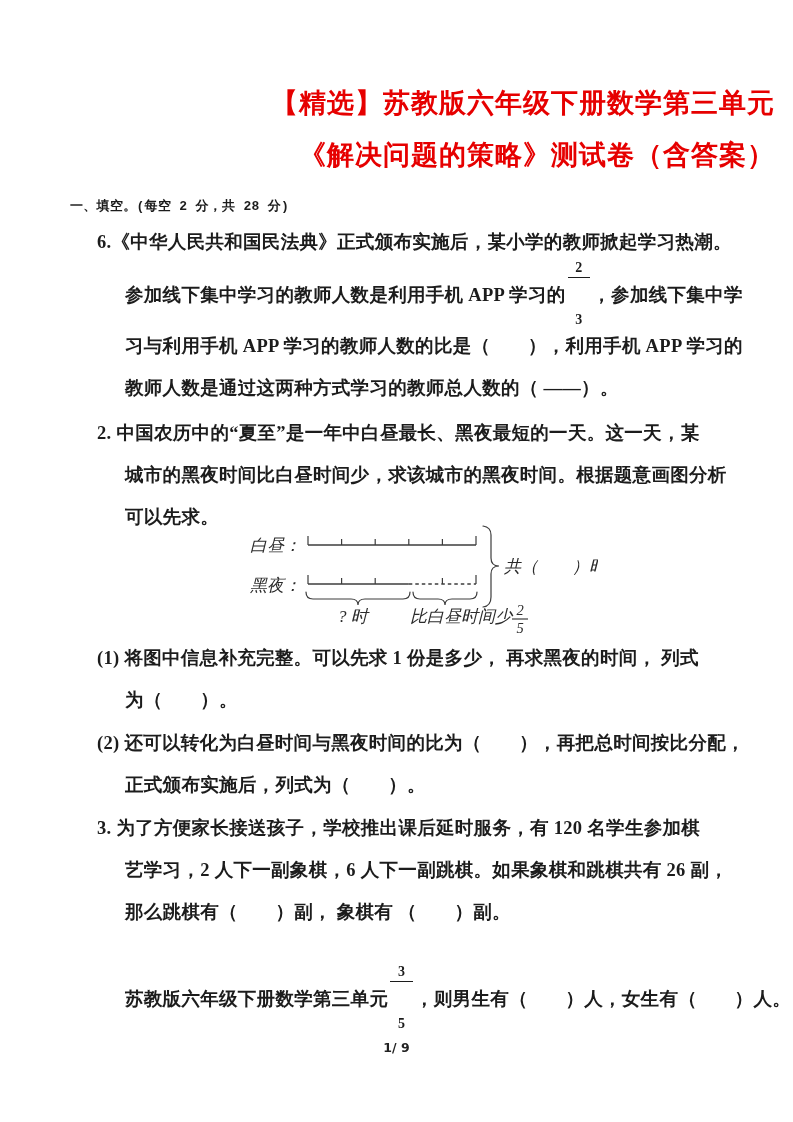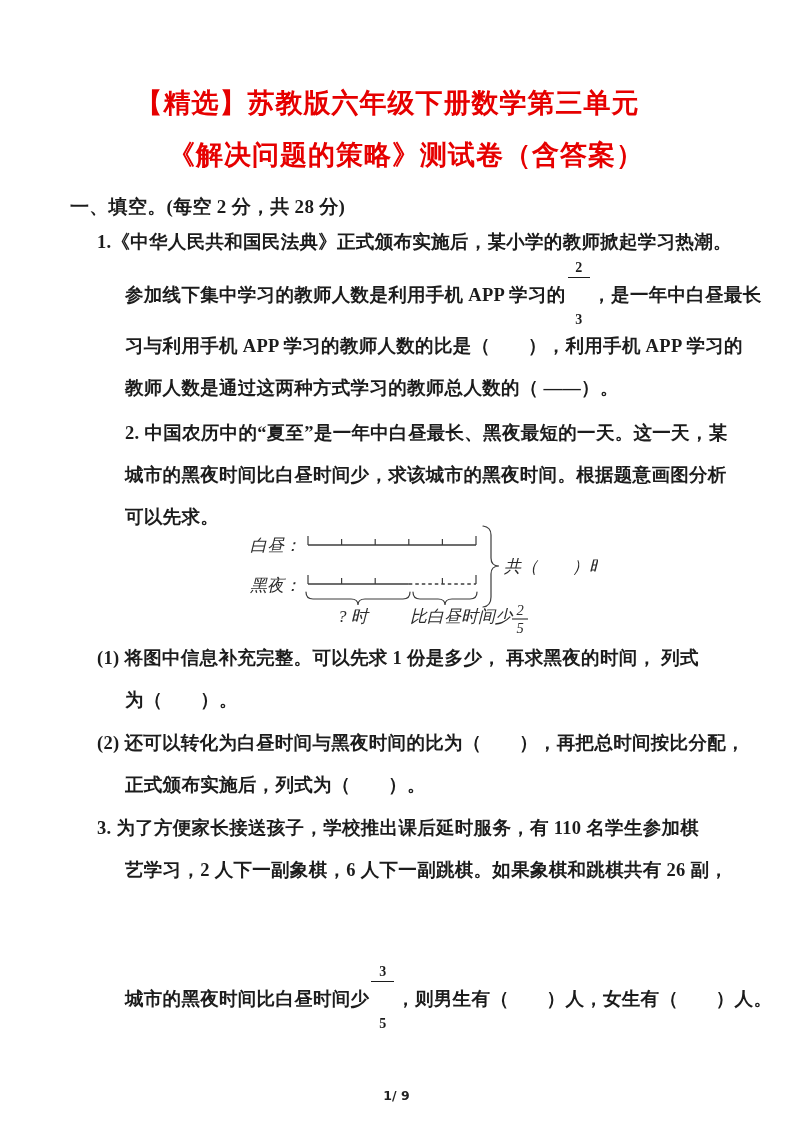--- a/index.html
+++ b/index.html
@@ -1,42 +1,42 @@
 <!DOCTYPE html>
 <html><head>
 <meta charset="utf-8">
 <style>
   html,body {margin:0; padding:0; background:#ffffff;}
   #page {
     position:relative; width:793px; height:1122px; background:#ffffff;
     overflow:hidden; font-family:"Liberation Serif", serif; color:#1c1c1c;
   }
   .title {
-    position:absolute; left:0; right:18px; text-align:center;
+    position:absolute; left:0; right:18px; text-align:right;
     font-size:27px; font-weight:700; color:#e60000; letter-spacing:1px;
     line-height:34px; white-space:pre;
   }
   .line {
     position:absolute; white-space:pre; font-size:18.5px; font-weight:600;
     line-height:26px; letter-spacing:0.3px;
   }
-  .section-heading { font-size:19px; font-weight:700; }
+  .section-heading { font-size:13px; font-weight:700;font-family:Liberation Mono, monospace; }
   .fracline {
     position:absolute; display:flex; align-items:center; height:48px;
     white-space:pre; font-size:18.5px; font-weight:600; letter-spacing:0.3px;
   }
   .frac {
     display:inline-block; text-align:center; font-size:14px; line-height:1.15;
     font-weight:700; margin:0 2px; vertical-align:middle;
   }
   .frac .num {display:block; padding:0 4px 1px; border-bottom:1.5px solid #1c1c1c;}
   .frac .den {display:block; padding:1px 4px 0;}
   .footer {
     position:absolute; left:0; right:0; text-align:center; font-size:12.5px;
-    font-family:"DejaVu Sans", sans-serif; font-weight:700; color:#222;margin-top:48px;
+    font-family:"DejaVu Sans", sans-serif; font-weight:700; color:#222;
   }
   
   #diagram {position:absolute; left:238px; top:518px;}
   .bar {stroke:#3c3c3c; stroke-width:1.4; fill:none;}
   .tick {stroke:#3c3c3c; stroke-width:1.2;}
   .dash {stroke-dasharray:3.5 3;}
   .brace {stroke:#3c3c3c; stroke-width:1.2; fill:none; stroke-linecap:round;}
   .dlabel {
     font-family:"Liberation Serif", serif; font-style:italic;
     font-size:17px; fill:#2b2b2b;
@@ -50,33 +50,33 @@
 </head>
 <body>
 
 <div id="page">
 
   <div class="title" style="top:86px;">【精选】苏教版六年级下册数学第三单元</div>
   <div class="title" style="top:138px;padding-left:37px;">《解决问题的策略》测试卷（含答案）</div>
 
   <div class="line section-heading" style="top:194px; left:70px;">一、填空。(每空 2 分，共 28 分)</div>
 
-  <div class="line" style="top:229px; left:97px;">1.《中华人民共和国民法典》正式颁布实施后，某小学的教师掀起学习热潮。</div>
+  <div class="line" style="top:229px; left:97px;">6.《中华人民共和国民法典》正式颁布实施后，某小学的教师掀起学习热潮。</div>
   <div class="fracline" style="top:270px; left:125px;">
     <span>参加线下集中学习的教师人数是利用手机 APP 学习的</span>
     <span class="frac">
       <span class="num">2</span>
       <span class="den">3</span>
     </span>
-    <span>，是一年中白昼最长</span>
+    <span>，参加线下集中学</span>
   </div>
   <div class="line" style="top:333px; left:125px;">习与利用手机 APP 学习的教师人数的比是（　　），利用手机 APP 学习的</div>
   <div class="line" style="top:375px; left:125px;">教师人数是通过这两种方式学习的教师总人数的（ ——）。</div>
 
-  <div class="line" style="top:420px; left:97px;margin-left:28px;">2. 中国农历中的“夏至”是一年中白昼最长、黑夜最短的一天。这一天，某</div>
+  <div class="line" style="top:420px; left:97px;">2. 中国农历中的“夏至”是一年中白昼最长、黑夜最短的一天。这一天，某</div>
   <div class="line" style="top:462px; left:125px;text-align:center;">城市的黑夜时间比白昼时间少，求该城市的黑夜时间。根据题意画图分析</div>
   <div class="line" style="top:504px; left:125px;">可以先求。</div>
 
   <svg id="diagram" width="360" height="122" viewBox="0 0 360 122">
 
     <text class="dlabel" x="12" y="33">白昼：</text>
     <text class="dlabel" x="12" y="73">黑夜：</text>
 
     <g>
       <line class="bar" x1="70" y1="27" x2="238" y2="27"></line>
@@ -112,25 +112,26 @@
       <text class="dfrac-text" x="282" y="115" text-anchor="middle">5</text>
     </g>
     <text class="dlabel" x="266" y="54">共（　　）时</text>
   </svg>
 
   <div class="line" style="top:645px; left:97px;">(1) 将图中信息补充完整。可以先求 1 份是多少， 再求黑夜的时间， 列式</div>
   <div class="line" style="top:687px; left:125px;">为（　　）。</div>
   <div class="line" style="top:730px; left:97px;">(2) 还可以转化为白昼时间与黑夜时间的比为（　　），再把总时间按比分配，</div>
   <div class="line" style="top:772px; left:125px;">正式颁布实施后，列式为（　　）。</div>
 
-  <div class="line" style="top:815px; left:97px;">3. 为了方便家长接送孩子，学校推出课后延时服务，有 110 名学生参加棋</div>
+  <div class="line" style="top:815px; left:97px;">3. 为了方便家长接送孩子，学校推出课后延时服务，有 120 名学生参加棋</div>
   <div class="line" style="top:857px; left:125px;">艺学习，2 人下一副象棋，6 人下一副跳棋。如果象棋和跳棋共有 26 副，</div>
+  <div class="line" style="top:899px; left:125px;">那么跳棋有（　　）副， 象棋有 （　　）副。</div>
 
   <div class="fracline" style="top:974px; left:125px;">
-    <span>城市的黑夜时间比白昼时间少</span>
+    <span>苏教版六年级下册数学第三单元</span>
     <span class="frac">
       <span class="num">3</span>
       <span class="den">5</span>
     </span>
     <span>，则男生有（　　）人，女生有（　　）人。</span>
   </div>
 
   <div class="footer" style="top:1040px;">1/ 9</div>
 
 </div>

